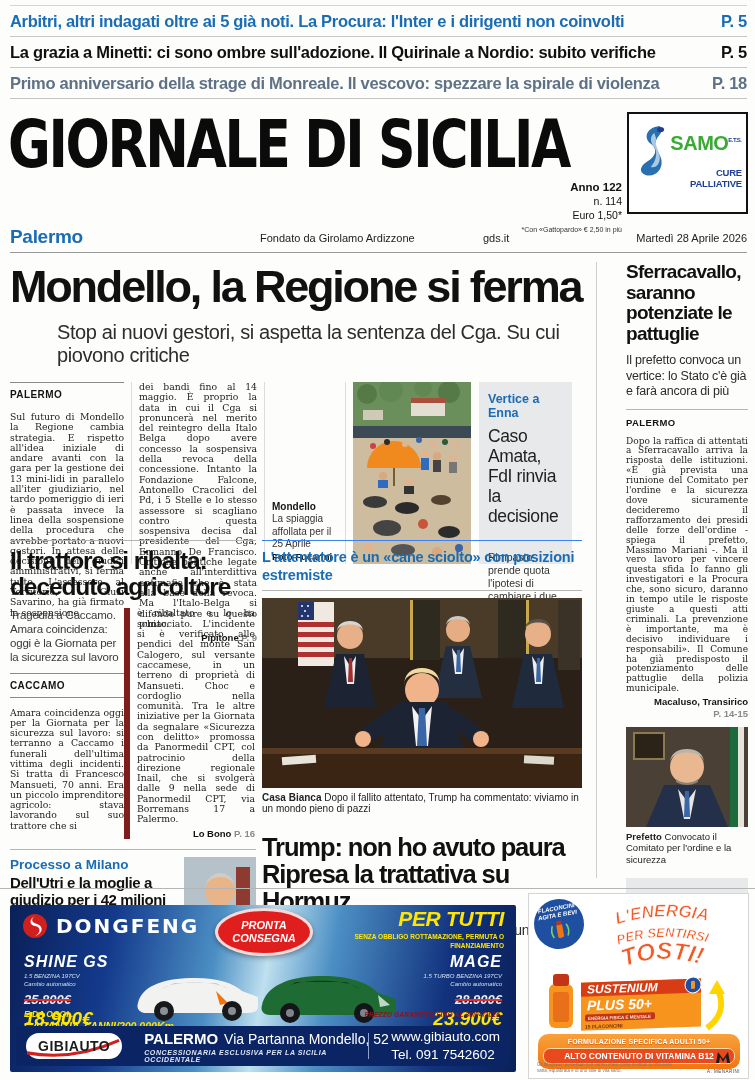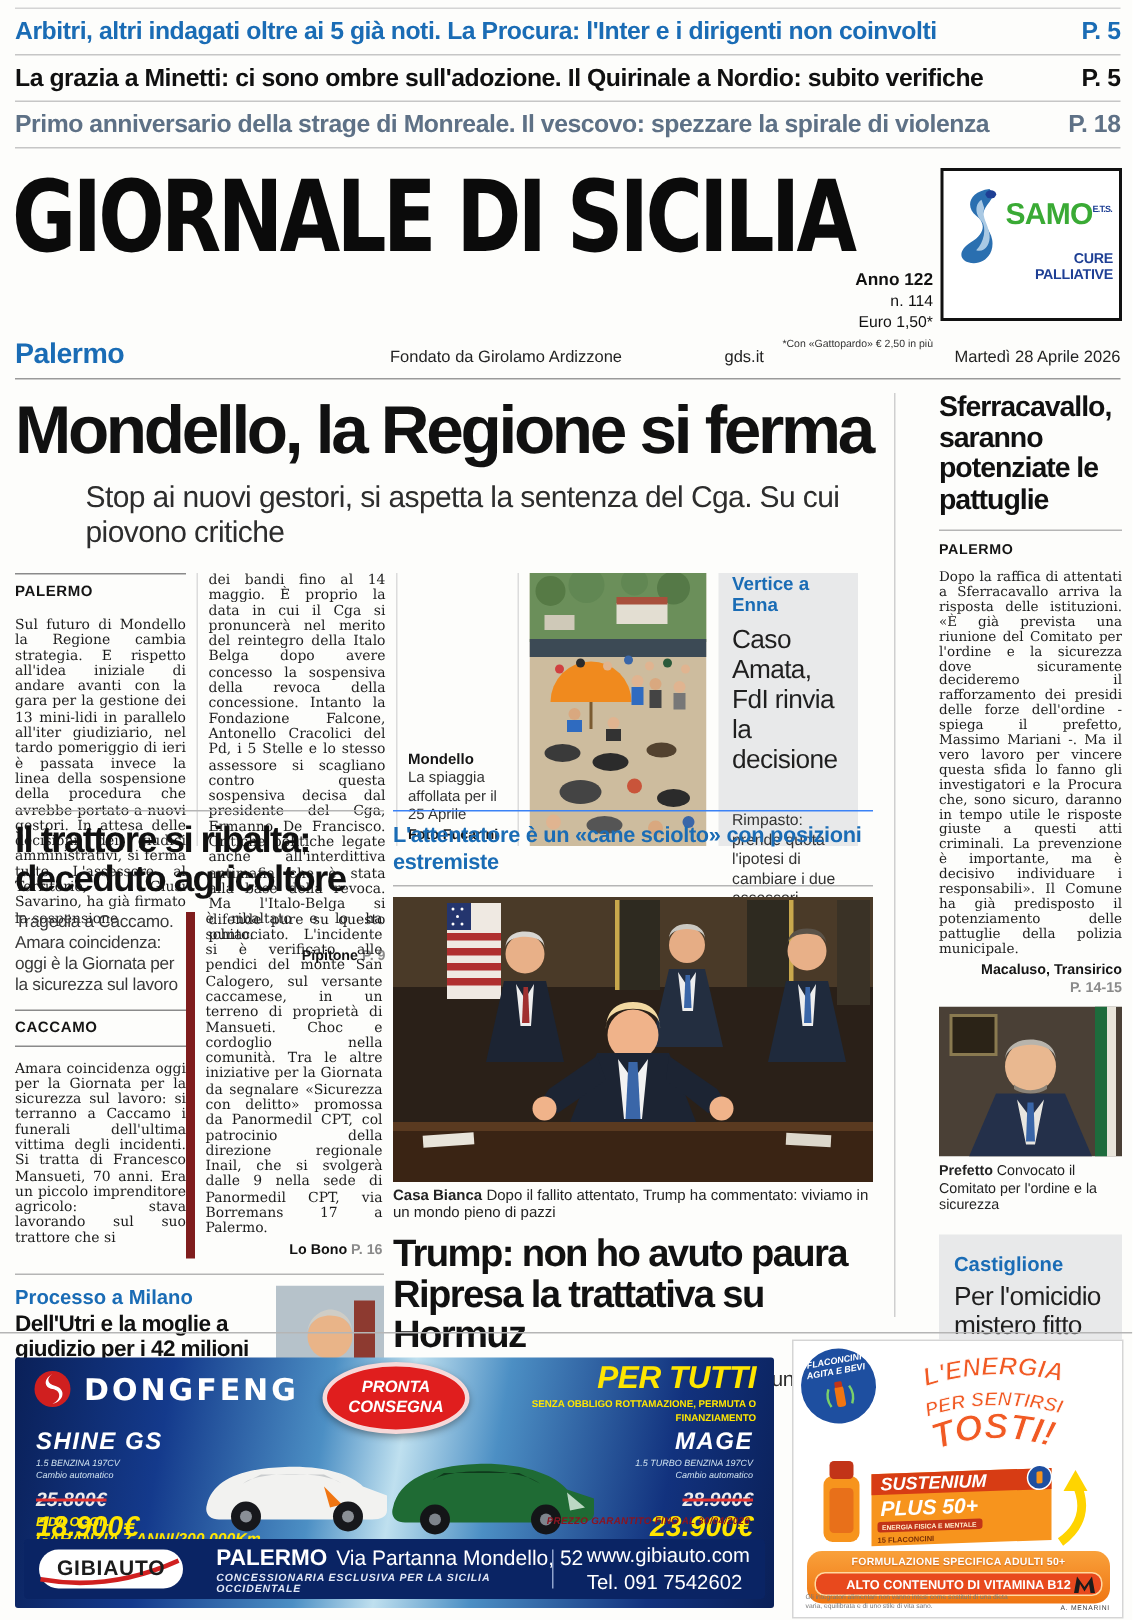--- a/index.html
+++ b/index.html
@@ -34,21 +34,21 @@
 
   
   .lead{position:absolute;left:10px;top:258px;width:572px;}
   .lead-h1{font-size:45px;font-weight:bold;letter-spacing:-2.2px;line-height:1;margin:6px 0 12px 0;color:#111;white-space:nowrap;}
   .lead-sub{font-size:20px;font-weight:400;letter-spacing:-0.4px;color:#2d2d2d;margin-bottom:15px;margin-left:47px;}
   .lead-row{display:flex;height:182px;}
   .lcol1{width:114px;flex:none;padding-right:7px;border-right:1px solid #dcdcdc;}
   .lcol2{width:118px;flex:none;padding:0 7px;border-right:1px solid #dcdcdc;display:flex;flex-direction:column;}
   .lcap{width:66px;flex:none;padding:0 7px;border-right:1px solid #dcdcdc;display:flex;flex-direction:column;justify-content:flex-end;padding-bottom:2px;}
   .lphoto{width:118px;flex:none;margin-left:7px;}
-  .lbox{width:93px;flex:none;margin-left:8px;background:#e8e9ea;box-sizing:border-box;padding:0 9px;}
+  .lbox{width:93px;flex:none;margin-left:8px;background:#e8e9ea;box-sizing:border-box;padding:10px 9px;}
   .kicker-sm{font-weight:bold;font-size:10px;letter-spacing:0.4px;border-top:1px solid #8a8a8a;padding-top:6px;margin-bottom:12px;}
   .bodytext{font-family:"DejaVu Serif",serif;font-size:9.3px;line-height:10.3px;text-align:justify;color:#1c1c1c;hyphens:auto;}
   .byline{text-align:right;font-size:9.5px;font-weight:bold;margin-top:3px;color:#111;}
   .byline .pg{color:#8a8a8a;}
   .cap-title{font-weight:bold;font-size:10px;}
   .cap-text{font-size:10px;color:#333;line-height:1.22;margin:1px 0;}
   .cap-credit{font-weight:bold;font-size:9.5px;}
   .box-kicker{color:#1a6cb5;font-weight:bold;font-size:12.5px;margin-bottom:7px;}
   .box-title{font-size:17.5px;line-height:1.14;letter-spacing:-0.4px;color:#1f1f1f;font-weight:400;}
   .box-note{font-size:10.5px;color:#333;line-height:1.25;margin-top:24px;}
@@ -90,21 +90,21 @@
   .mil-note{font-family:"DejaVu Serif",serif;font-weight:bold;font-size:9px;line-height:1.18;text-align:justify;color:#222;}
   .mil-page{text-align:right;font-weight:bold;color:#8a8a8a;font-size:10px;margin-top:2px;}
   .mil-photo{width:72px;height:82px;display:block;}
 
   .r2r{position:absolute;left:252px;top:0;width:320px;}
   .r2r-kickerwrap{border-top:1px solid #3b82f6;border-bottom:1px solid #b5b5b5;padding:7px 0 6px 0;}
   .r2r-kicker{color:#1a6cb5;font-weight:bold;font-size:14.5px;letter-spacing:-0.2px;}
   .trump-photo{width:320px;height:190px;display:block;margin-top:7px;}
   .trump-cap{font-size:10px;color:#222;margin-top:4px;}
   .trump-cap b{font-size:10px;}
-  .trump-h2{font-size:25.5px;font-weight:bold;letter-spacing:-1.1px;line-height:1.06;margin-top:9px;color:#111;}
+  .trump-h2{font-size:25.5px;font-weight:bold;letter-spacing:-1.1px;line-height:1.06;margin-top:20px;color:#111;}
   .trump-sub{font-size:14px;letter-spacing:-0.3px;color:#2d2d2d;margin-top:7px;}
   .trump-page{text-align:right;font-weight:bold;color:#8a8a8a;font-size:10px;margin-top:2px;}
 
   .ads-rule{position:absolute;left:0;right:0;top:888px;border-top:1px solid #b5b5b5;}
 
   
   .ad-dongfeng{position:absolute;left:10px;top:905px;width:506px;height:167px;background:linear-gradient(100deg,#0a2058 0%,#143a8c 20%,#4c8fc4 40%,#bfe0ef 50%,#4c8fc4 62%,#12327e 84%,#0a2058 100%);overflow:hidden;border-radius:2px;}
   .df-top{position:absolute;left:12px;top:8px;display:flex;align-items:center;gap:8px;}
   .df-name{color:#fff;font-weight:bold;font-size:20px;letter-spacing:2px;font-family:"DejaVu Sans",sans-serif;}
   .df-badge{position:absolute;left:205px;top:3px;width:98px;height:48px;background:#e01e1e;border:3px solid #f6d9d9;border-radius:50%;color:#fff;font-weight:bold;font-style:italic;font-size:11px;text-align:center;display:flex;flex-direction:column;justify-content:center;line-height:1.15;box-shadow:0 2px 5px rgba(0,0,0,.35);box-sizing:border-box;}
@@ -263,20 +263,21 @@
         <div class="box-note">Rimpasto: prende quota l'ipotesi di cambiare i due assessori tecnici</div>
         <div class="box-page">P. 10</div>
       </div>
     </div>
   </div>
 
   <div class="vrule"></div>
 
   <div class="sidebar">
     <div class="sb-head">Sferracavallo, saranno potenziate le pattuglie</div>
+    <div class="sb-sub">Il prefetto convoca un vertice: lo Stato c'è già e farà ancora di più</div>
     <hr class="sb-rule">
     <div class="sb-kicker">PALERMO</div>
     <div class="sb-body">Dopo la raffica di attentati a Sferracavallo arriva la risposta delle istituzioni. «È già prevista una riunione del Comitato per l'ordine e la sicurezza dove sicuramente decideremo il rafforzamento dei presidi delle forze dell'ordine - spiega il prefetto, Massimo Mariani -. Ma il vero lavoro per vincere questa sfida lo fanno gli investigatori e la Procura che, sono sicuro, daranno in tempo utile le risposte giuste a questi atti criminali. La prevenzione è importante, ma è decisivo individuare i responsabili». Il Comune ha già predisposto il potenziamento delle pattuglie della polizia municipale.</div>
     <div class="sb-byline"><span>Macaluso, Transirico</span><br><span class="pg">P. 14-15</span></div>
     <svg class="sb-photo" viewBox="0 0 122 100">
       <rect x="0" y="0" width="122" height="100" fill="#4a4036"></rect>
       <rect x="8" y="6" width="30" height="26" fill="#2b2317" stroke="#8a7a50" stroke-width="2"></rect>
       <rect x="104" y="0" width="8" height="100" fill="#1d6b3c"></rect>
         <rect x="112" y="0" width="6" height="100" fill="#e8e4da"></rect>
       <path d="M20 100 L38 58 L84 58 L102 100 Z" fill="#24304a"></path>

